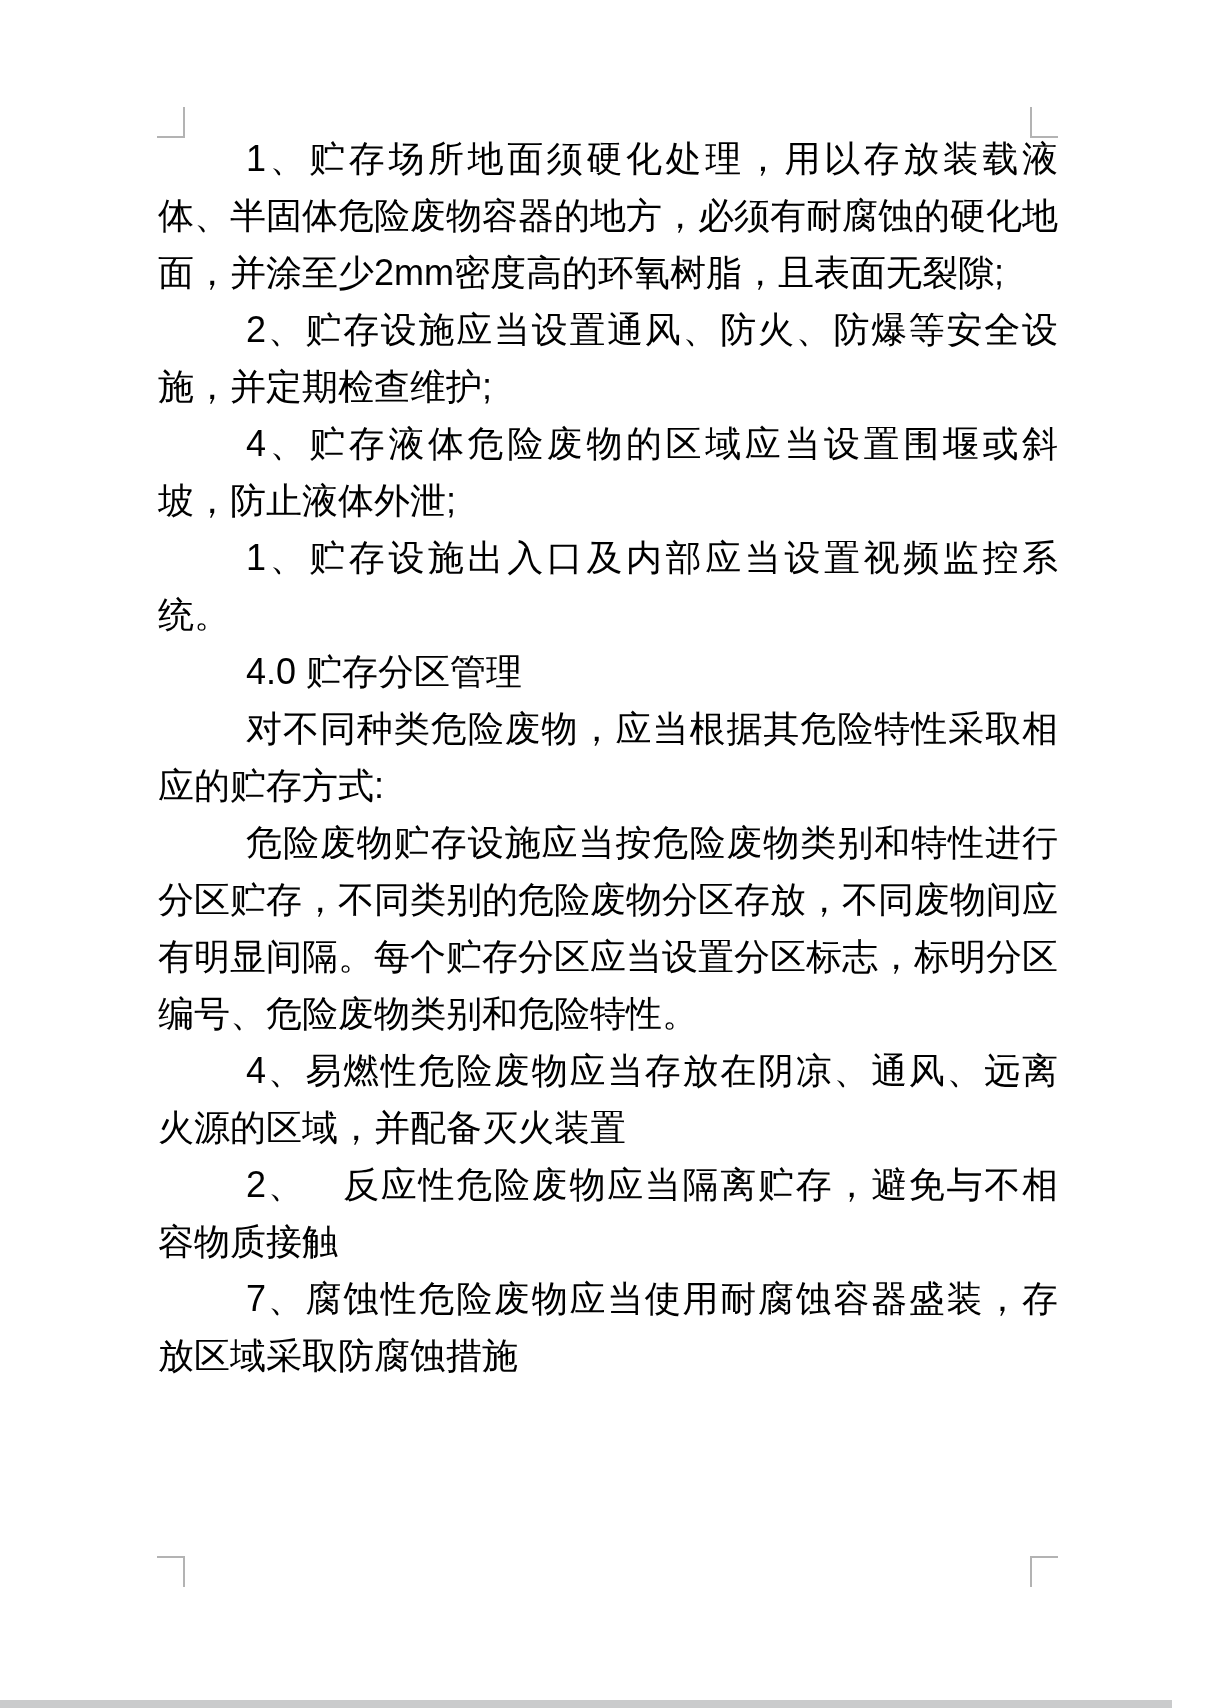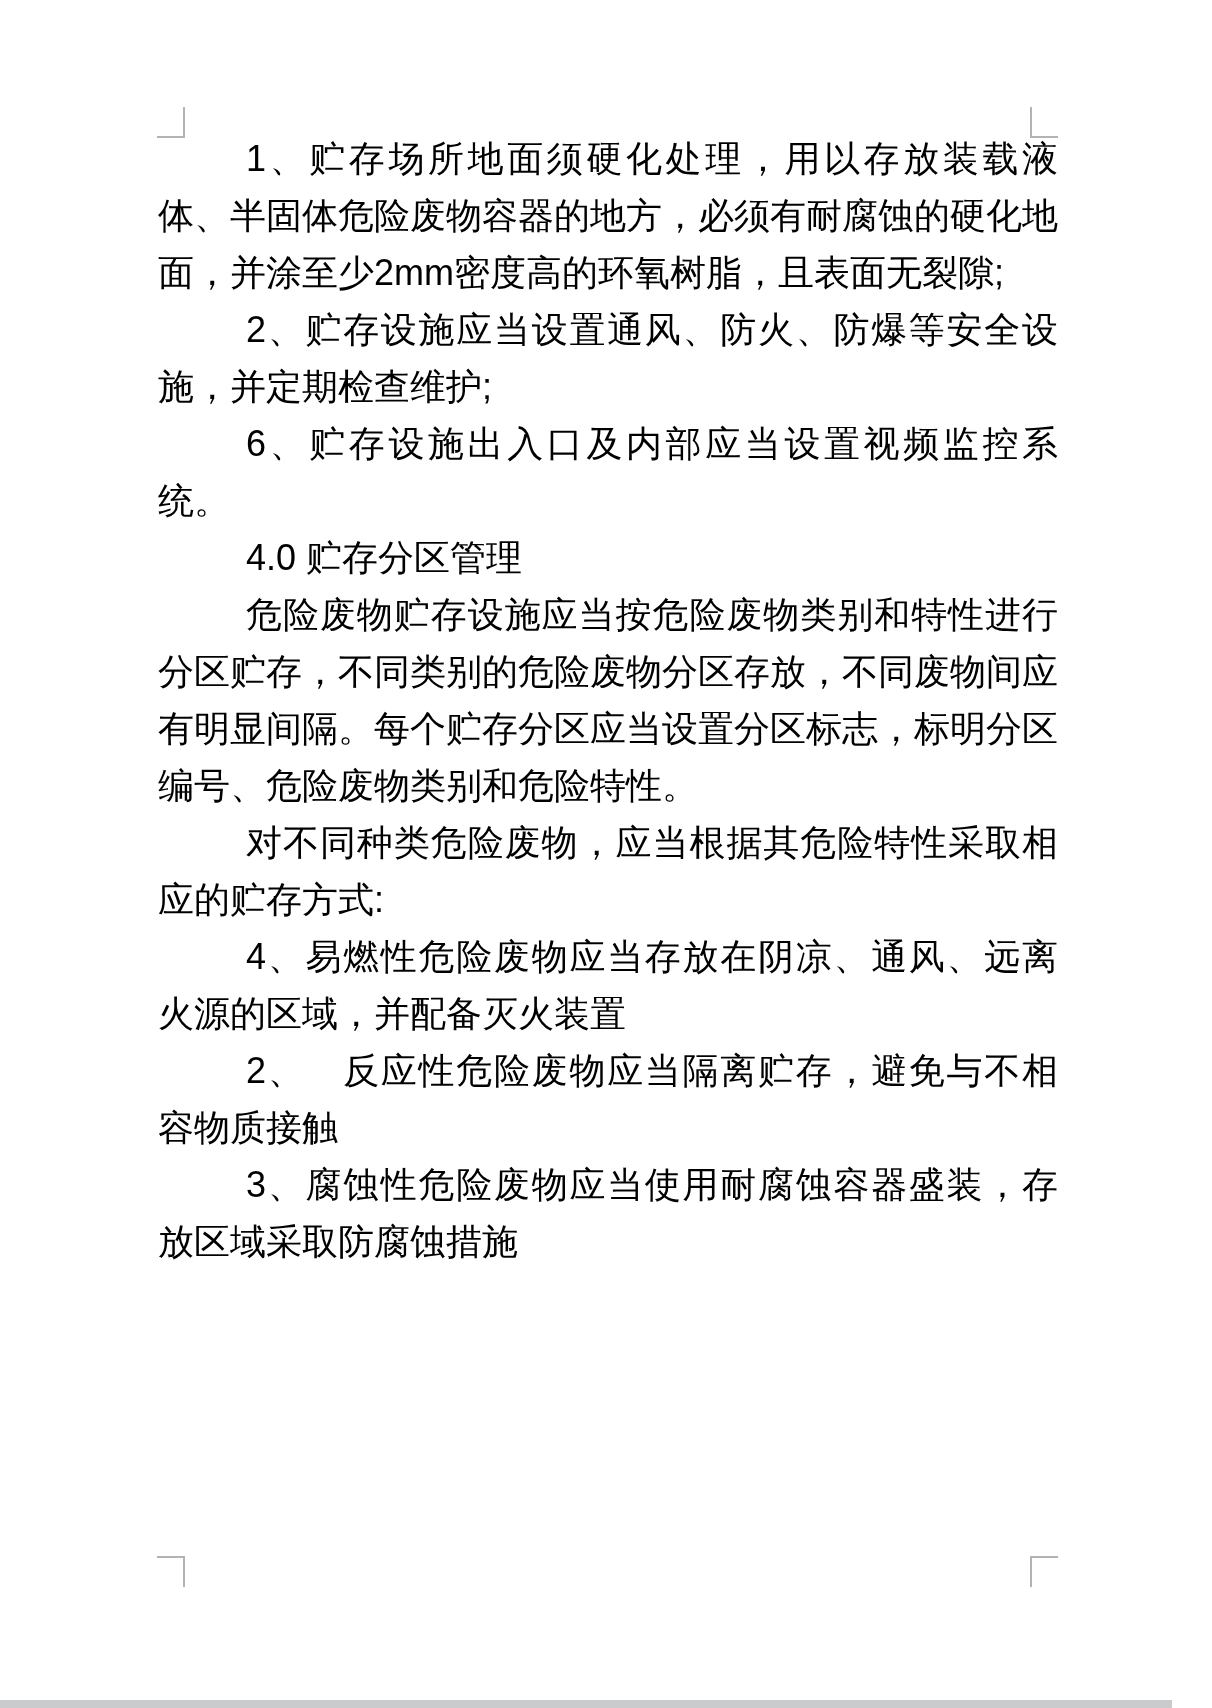--- a/index.html
+++ b/index.html
@@ -59,24 +59,25 @@
 <div class="page">
 
   <span class="crop tl"></span>
   <span class="crop tr"></span>
   <span class="crop bl"></span>
   <span class="crop br"></span>
 
   <div class="doc-body">
     <p>1、贮存场所地面须硬化处理，用以存放装载液体、半固体危险废物容器的地方，必须有耐腐蚀的硬化地面，并涂至少2mm密度高的环氧树脂，且表面无裂隙;</p>
     <p>2、贮存设施应当设置通风、防火、防爆等安全设施，并定期检查维护;</p>
-    <p>6、贮存设施出入口及内部应当设置视频监控系统。</p>
+    <p>4、贮存液体危险废物的区域应当设置围堰或斜坡，防止液体外泄;</p>
+    <p>1、贮存设施出入口及内部应当设置视频监控系统。</p>
     <p>4.0 贮存分区管理</p>
+    <p>对不同种类危险废物，应当根据其危险特性采取相应的贮存方式:</p>
     <p>危险废物贮存设施应当按危险废物类别和特性进行分区贮存，不同类别的危险废物分区存放，不同废物间应有明显间隔。每个贮存分区应当设置分区标志，标明分区编号、危险废物类别和危险特性。</p>
-    <p>对不同种类危险废物，应当根据其危险特性采取相应的贮存方式:</p>
     <p>4、易燃性危险废物应当存放在阴凉、通风、远离火源的区域，并配备灭火装置</p>
     <p>2、　反应性危险废物应当隔离贮存，避免与不相容物质接触</p>
-    <p>3、腐蚀性危险废物应当使用耐腐蚀容器盛装，存放区域采取防腐蚀措施</p>
+    <p>7、腐蚀性危险废物应当使用耐腐蚀容器盛装，存放区域采取防腐蚀措施</p>
   </div>
 
   <div class="page-gap"></div>
 
 </div>
 
 </body></html>

